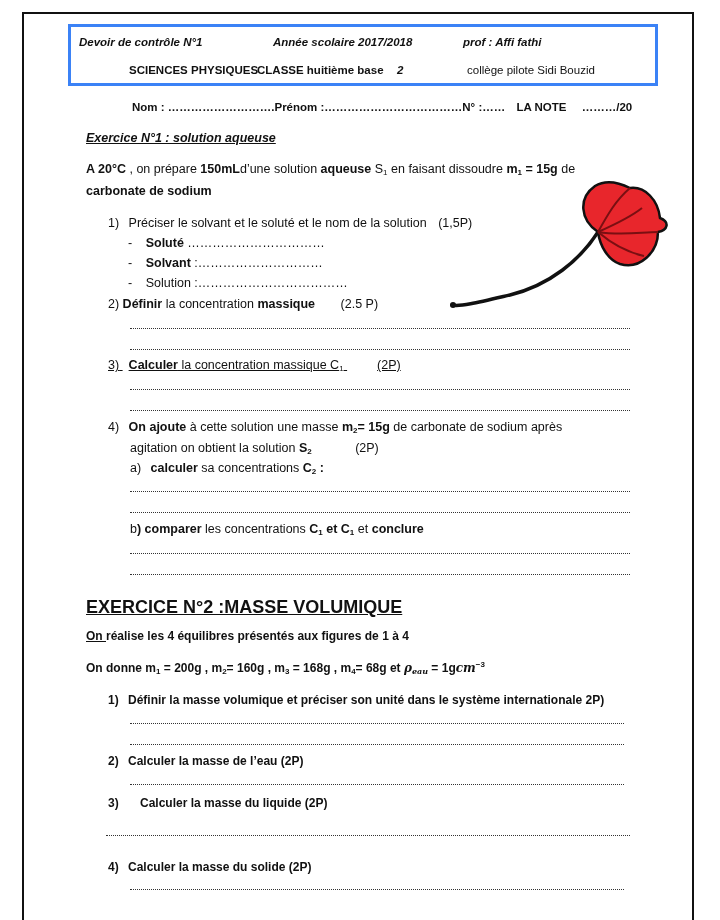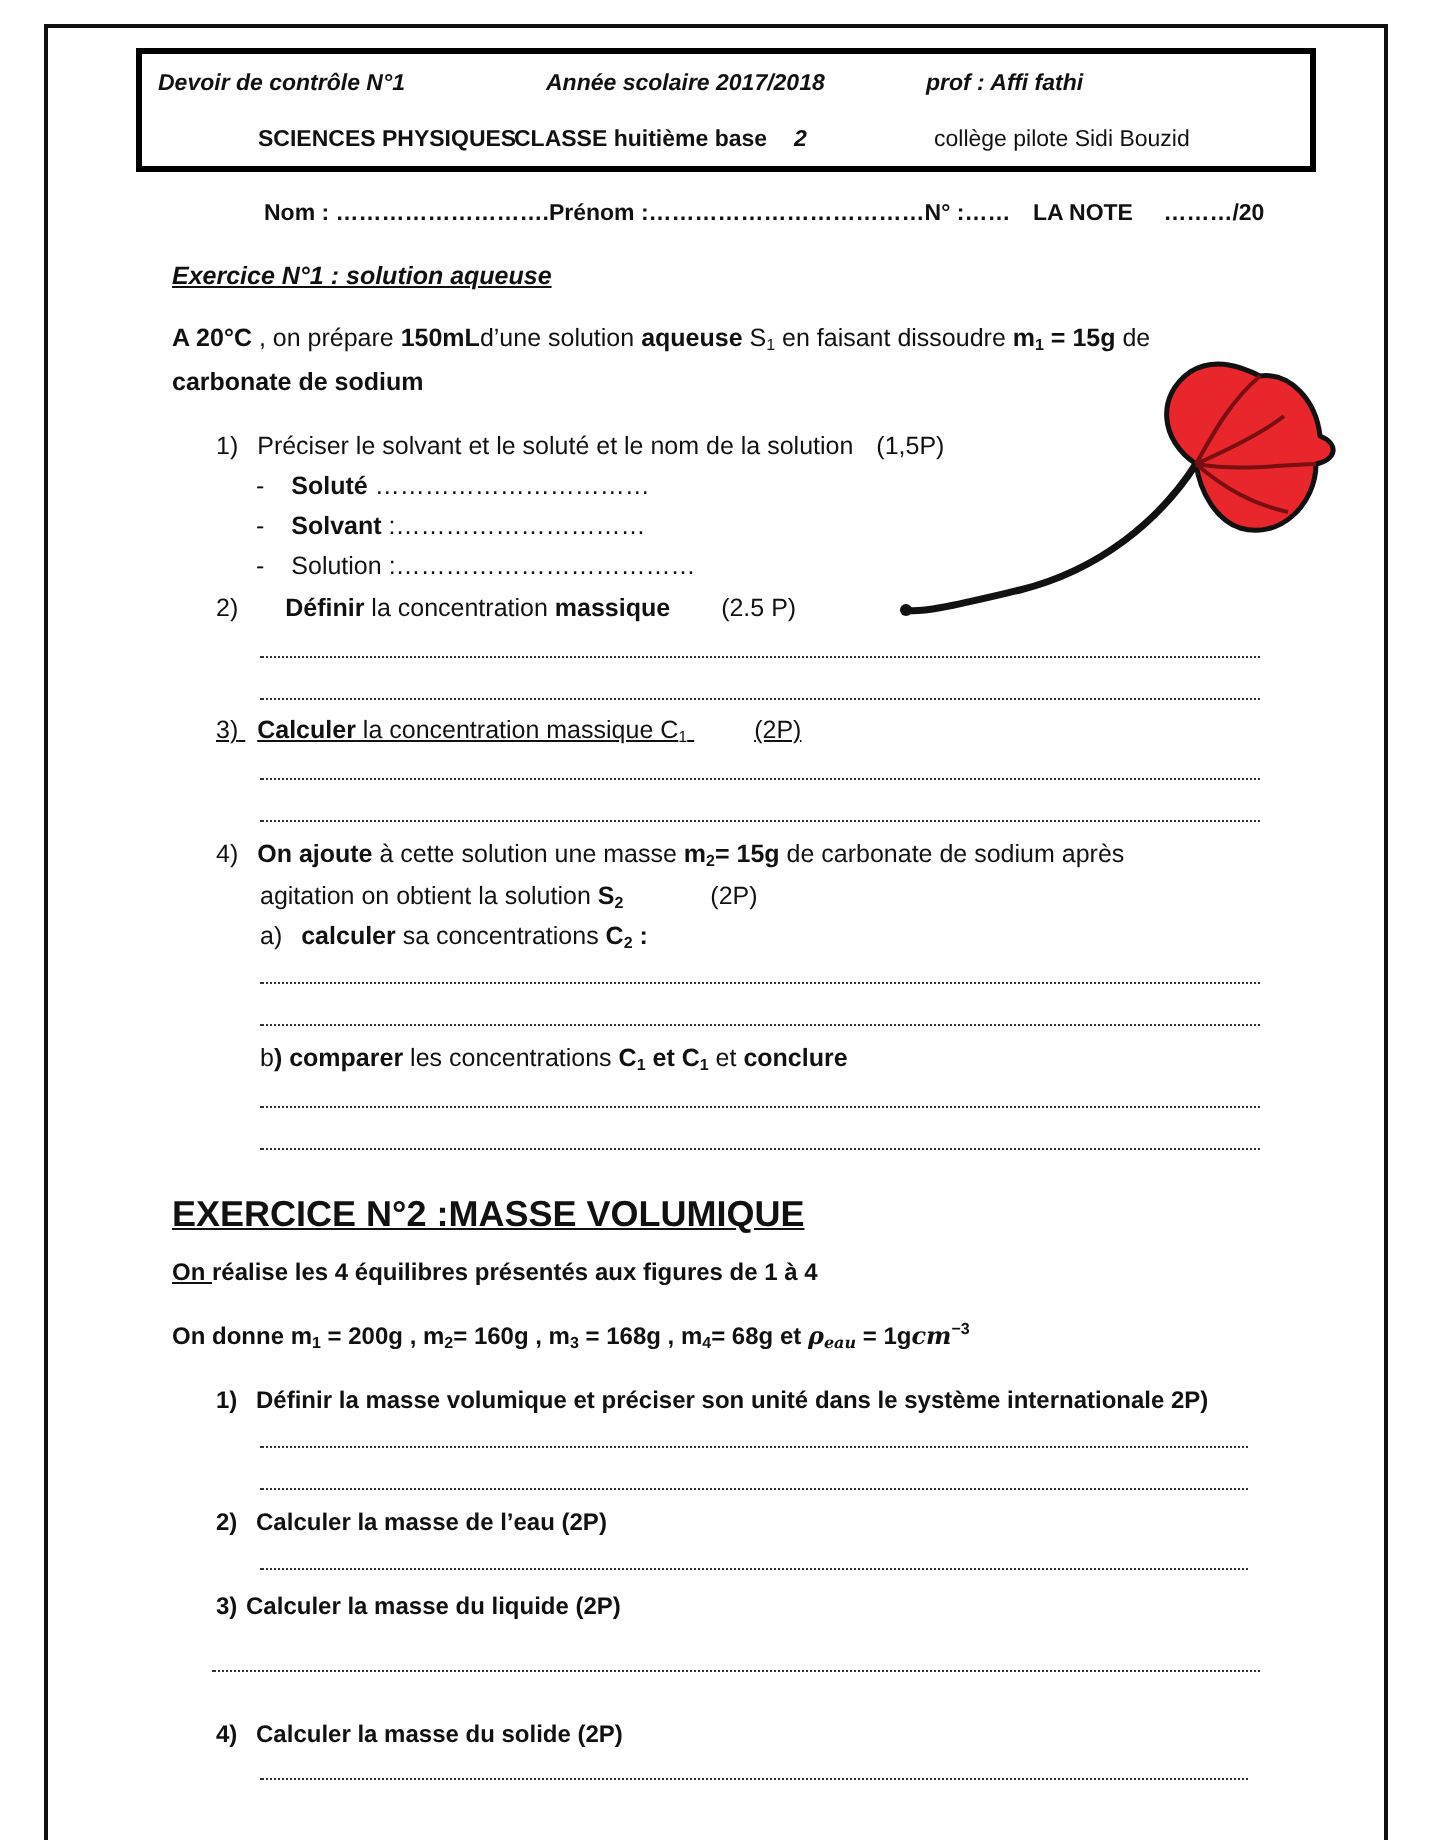--- a/index.html
+++ b/index.html
@@ -1,21 +1,21 @@
 <!DOCTYPE html>
 <html><head>
 <meta charset="utf-8">
 <style>
   html, body { margin:0; padding:0; background:#ffffff; }
   body { width:720px; height:920px; position:relative; overflow:hidden;
          font-family:"Liberation Sans", sans-serif; color:#111; }
   .page-frame { position:absolute; left:22px; top:12px; width:672px; height:930px;
                 border:2px solid #111; border-bottom:none; box-sizing:border-box; }
   .header-box { position:absolute; left:68px; top:24px; width:590px; height:62px;
-                border:3px solid #000000; box-sizing:border-box; font-size:11.5px; }
+                border:3px solid #3b82f6; box-sizing:border-box; font-size:11.5px; }
   .hb-cell { position:absolute; white-space:nowrap; }
   .it { font-style:italic; font-weight:bold; }
   .b { font-weight:bold; }
   .abs { position:absolute; white-space:nowrap; }
   .t { font-size:12.5px; }
   .u { text-decoration:underline; }
   .dots { position:absolute; height:0; border-top:1.6px dotted #333; }
   sub { font-size:8px; vertical-align:-2px; }
   sup { font-size:8px; vertical-align:5px; }
   .rho { font-family:"DejaVu Serif", serif; font-style:italic; font-weight:bold; }
@@ -62,21 +62,21 @@
   <span>-</span>
   <b style="margin-left:10px;">Solvant</b><span> :…………………………</span>
 </div>
 <div class="abs t" style="left:128px;top:276px;">
   <span>-</span>
   <span style="margin-left:10px;">Solution</span><span> :………………………………</span>
 </div>
 
 <div class="abs t" style="left:108px;top:297px;">
   <span>2)</span>
-  <b style="margin-left:20px;">Définir</b><span> la concentration </span><b>massique</b>
+  <b style="margin-left:0;">Définir</b><span> la concentration </span><b>massique</b>
   <span style="margin-left:22px;">(2.5 P)</span>
 </div>
 <div class="dots" style="left:130px;top:328px;width:500px;"></div>
 <div class="dots" style="left:130px;top:349px;width:500px;"></div>
 
 <div class="abs t" style="left:108px;top:358px;text-decoration:underline;">
   <span>3)</span>
   <b style="margin-left:6px;">Calculer</b><span> la concentration massique C</span><sub>1</sub>
   <span style="margin-left:30px;">(2P)</span>
 </div>
@@ -119,21 +119,21 @@
 <div class="dots" style="left:130px;top:744px;width:494px;"></div>
 
 <div class="abs b" style="left:108px;top:754px;font-size:12px;">
   <span>2)</span>
   <span style="margin-left:6px;">Calculer la masse de l’eau   (2P)</span>
 </div>
 <div class="dots" style="left:130px;top:784px;width:494px;"></div>
 
 <div class="abs b" style="left:108px;top:796px;font-size:12px;">
   <span>3)</span>
-  <span style="margin-left:1px;">Calculer la masse du liquide (2P)</span>
+  <span style="margin-left:18px;">Calculer la masse du liquide (2P)</span>
 </div>
 <div class="dots" style="left:106px;top:835px;width:524px;"></div>
 
 <div class="abs b" style="left:108px;top:860px;font-size:12px;">
   <span>4)</span>
   <span style="margin-left:6px;">Calculer la masse du solide    (2P)</span>
 </div>
 <div class="dots" style="left:130px;top:889px;width:494px;"></div>
 
 <svg class="flower" viewBox="0 0 240 140">

